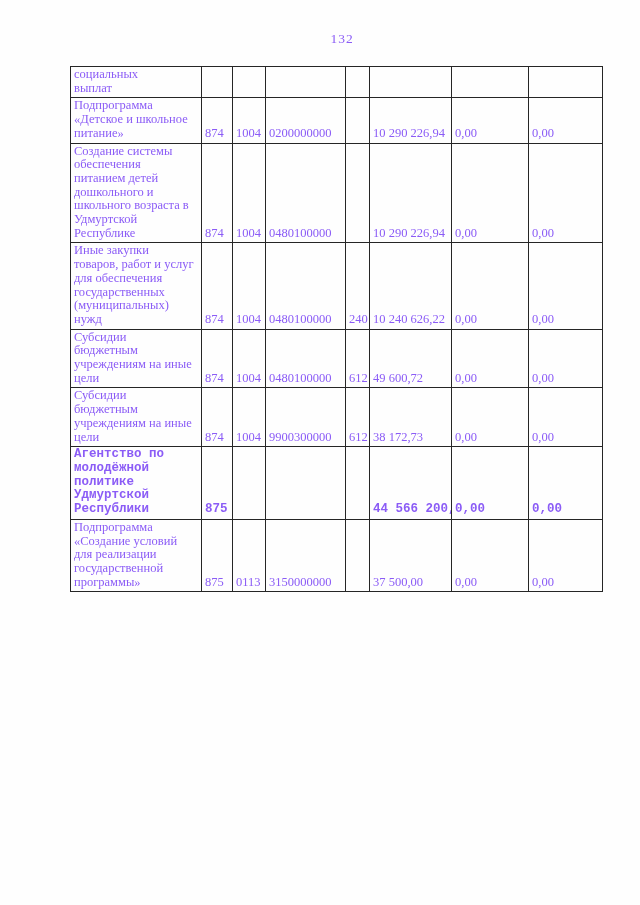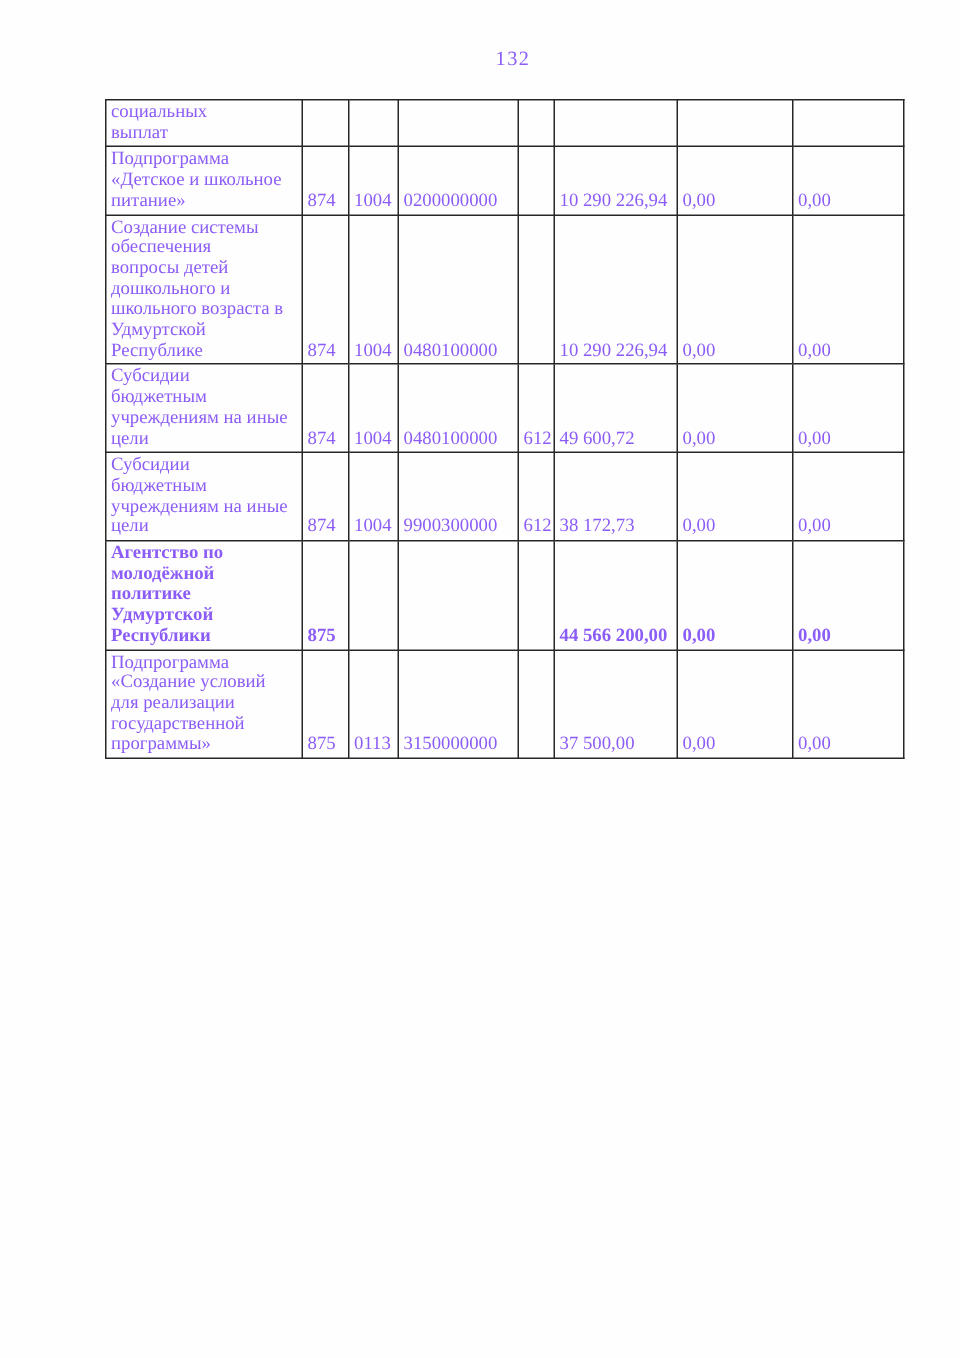--- a/index.html
+++ b/index.html
@@ -51,20 +51,21 @@
     white-space: nowrap;
   }
   td.amt {
     text-align: left;
     vertical-align: bottom;
     white-space: nowrap;
     padding-right: 4px;
   }
   tr.bold td {
     font-weight: bold;
+    font-family: Liberation Mono, monospace;
   }
 </style>
 </head>
 <body>
 
 <div class="page">
   <div class="page-number">132</div>
 
   <table class="budget">
     <colgroup>
@@ -97,30 +98,45 @@
           <td class="num">1004</td>
           <td class="num">0200000000</td>
           <td class="num"></td>
           <td class="amt">10 290 226,94</td>
           <td class="amt">0,00</td>
           <td class="amt">0,00</td>
         </tr>
         <tr>
           <td class="name">Создание системы
 обеспечения
-вопросы детей
+питанием детей
 дошкольного и
 школьного возраста в
 Удмуртской
 Республике</td>
           <td class="num">874</td>
           <td class="num">1004</td>
           <td class="num">0480100000</td>
           <td class="num"></td>
           <td class="amt">10 290 226,94</td>
+          <td class="amt">0,00</td>
+          <td class="amt">0,00</td>
+        </tr>
+        <tr>
+          <td class="name">Иные закупки
+товаров, работ и услуг
+для обеспечения
+государственных
+(муниципальных)
+нужд</td>
+          <td class="num">874</td>
+          <td class="num">1004</td>
+          <td class="num">0480100000</td>
+          <td class="num">240</td>
+          <td class="amt">10 240 626,22</td>
           <td class="amt">0,00</td>
           <td class="amt">0,00</td>
         </tr>
         <tr>
           <td class="name">Субсидии
 бюджетным
 учреждениям на иные
 цели</td>
           <td class="num">874</td>
           <td class="num">1004</td>

